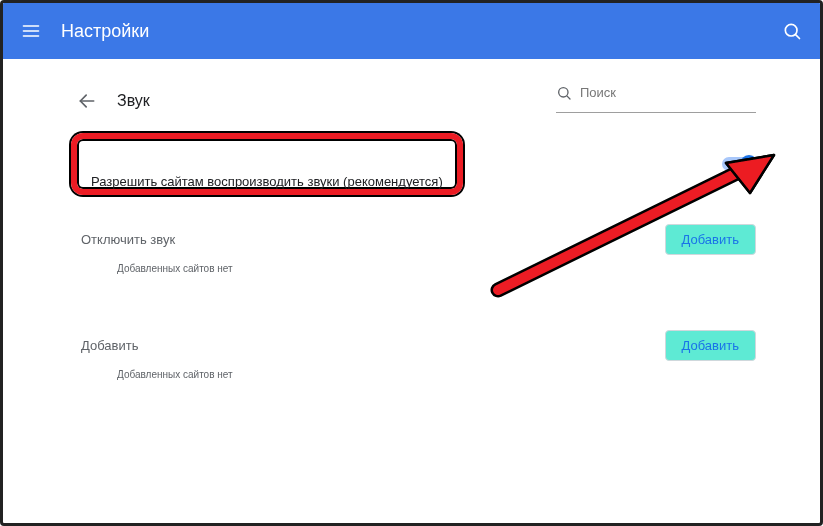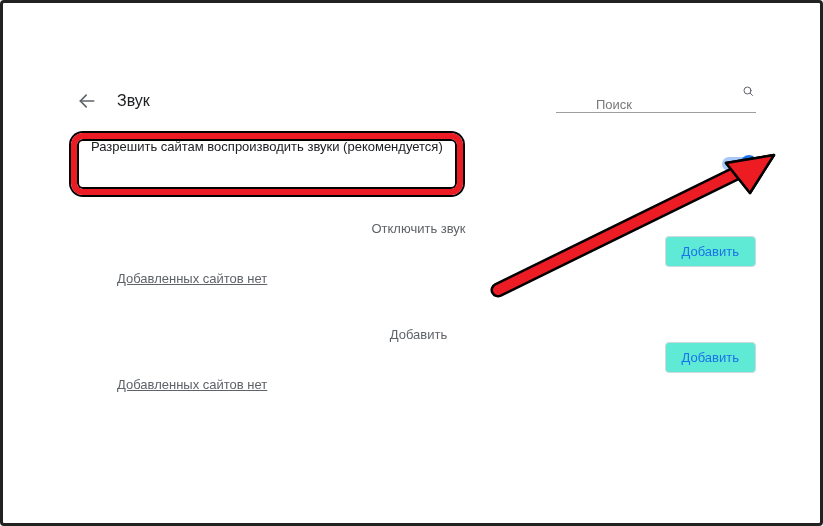--- a/index.html
+++ b/index.html
@@ -13,46 +13,62 @@
   .search-btn { margin-left: auto; width: 28px; height: 28px; display: flex; align-items: center; justify-content: center; cursor: pointer; }
   .search-btn svg { stroke: #fff; fill: none; }
 
   .content { position: absolute; top: 82px; left: 72px; right: 64px; }
 
   .header-row { display: flex; align-items: center; height: 32px; }
   .back { width: 24px; height: 24px; display: flex; align-items: center; justify-content: center; cursor: pointer; }
   .back svg { stroke: #5f6368; }
   .page-title { margin-left: 18px; font-size: 16px; color: #202124; }
 
-  .search-field { position: absolute; top: 0; right: 0; width: 200px; height: 28px; display: flex; align-items: flex-end; border-bottom: 1px solid #9e9e9e; flex-direction: column; }
+  .search-field { position: absolute; top: 0; right: 0; width: 200px; height: 28px; display: flex; align-items: flex-start; border-bottom: 1px solid #9e9e9e; }
   .search-field svg { stroke: #5f6368; fill: none; }
   .search-field input { border: none; outline: none; font-size: 13px; margin-left: 8px; width: 160px; color: #333; background: transparent; }
   .search-field input::placeholder { color: #777; }
 
-  .highlight-box { position: absolute; top: 48px; left: -4px; width: 392px; height: 62px; border: 6px solid #ec1c24; border-radius: 12px; box-shadow: 0 0 0 2px #000, inset 0 0 0 2px #000; display: flex; align-items: flex-start; padding: 0 14px; }
+  .highlight-box { position: absolute; top: 48px; left: -4px; width: 392px; height: 62px; border: 6px solid #ec1c24; border-radius: 12px; box-shadow: 0 0 0 2px #000, inset 0 0 0 2px #000; display: flex; align-items: flex-end; padding: 0 14px; }
   .highlight-text { font-size: 13px; color: #202124; }
 
   .toggle { position: absolute; top: 72px; right: 0; width: 34px; height: 14px; background: #a8c7fa; border-radius: 10px; cursor: pointer; }
   .toggle .knob { position: absolute; width: 18px; height: 18px; background: #1a73e8; border-radius: 50%; top: -2px; right: -2px; box-shadow: 0 1px 2px rgba(0,0,0,.3); }
 
   .section { position: absolute; left: 6px; right: 0; }
   .section.s1 { top: 136px; }
   .section.s2 { top: 242px; }
-  .section-head { display: flex; align-items: center; height: 36px; flex-direction: column; }
+  .section-head { display: flex; align-items: center; height: 36px; }
   .section-title { font-size: 13px; color: #5f6368; }
   .add-btn { margin-left: auto; border: 1px solid #cfd8dc; background: #5eead4; color: #1a73e8; font-size: 13px; padding: 7px 16px; border-radius: 4px; cursor: pointer; }
-  .empty { margin-top: 14px; margin-left: 36px; font-size: 13px; color: #5f6368; text-decoration: underline; }
+  .empty { margin-top: 6px; margin-left: 36px; font-size: 10px; color: #5f6368; }
 
   .arrow { position: absolute; top: 60px; left: 393px; width: 330px; height: 160px; pointer-events: none; }
 </style>
 </head>
 <body>
 
 <div class="outer">
 
+  <div class="appbar">
+    <div class="menu-btn">
+      <svg width="20" height="20" viewBox="0 0 24 24" stroke-width="2" stroke-linecap="round">
+          <line x1="3" y1="6" x2="21" y2="6"></line>
+          <line x1="3" y1="12" x2="21" y2="12"></line>
+          <line x1="3" y1="18" x2="21" y2="18"></line>
+        </svg>
+    </div>
+    <div class="appbar-title">Настройки</div>
+    <div class="search-btn">
+      <svg width="20" height="20" viewBox="0 0 24 24" stroke-width="2" stroke-linecap="round">
+          <circle cx="11" cy="11" r="7"></circle>
+          <line x1="21" y1="21" x2="16.65" y2="16.65"></line>
+        </svg>
+    </div>
+  </div>
 
   <div class="content">
 
     <div class="header-row">
       <div class="back">
         <svg width="20" height="20" viewBox="0 0 24 24" stroke-width="2" fill="none" stroke-linecap="round" stroke-linejoin="round">
             <line x1="20" y1="12" x2="4" y2="12"></line>
             <polyline points="11 5 4 12 11 19"></polyline>
           </svg>
       </div>

